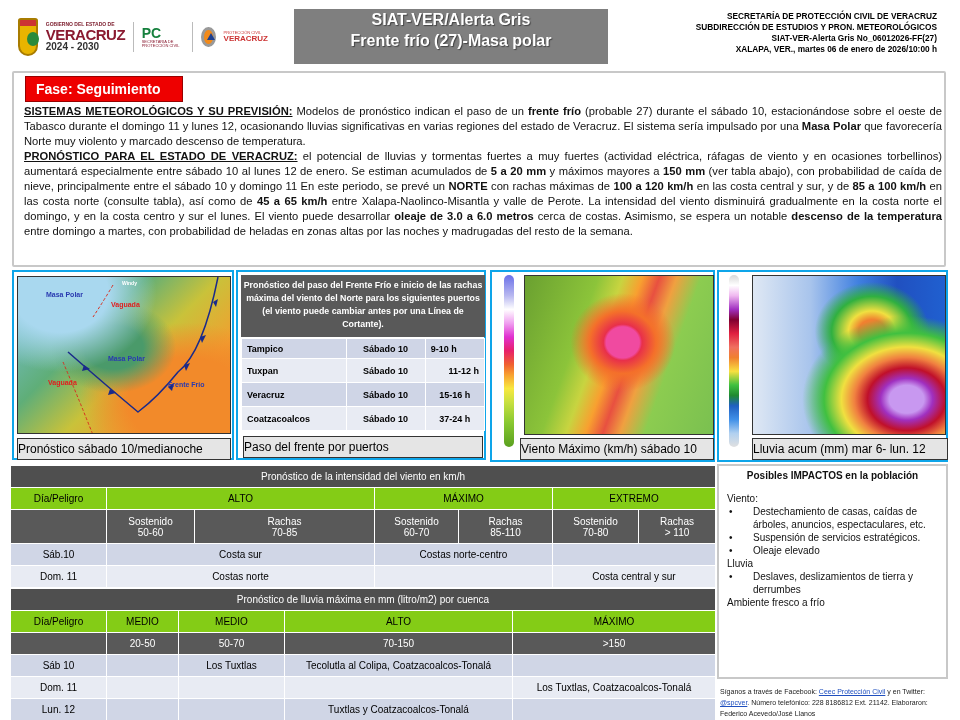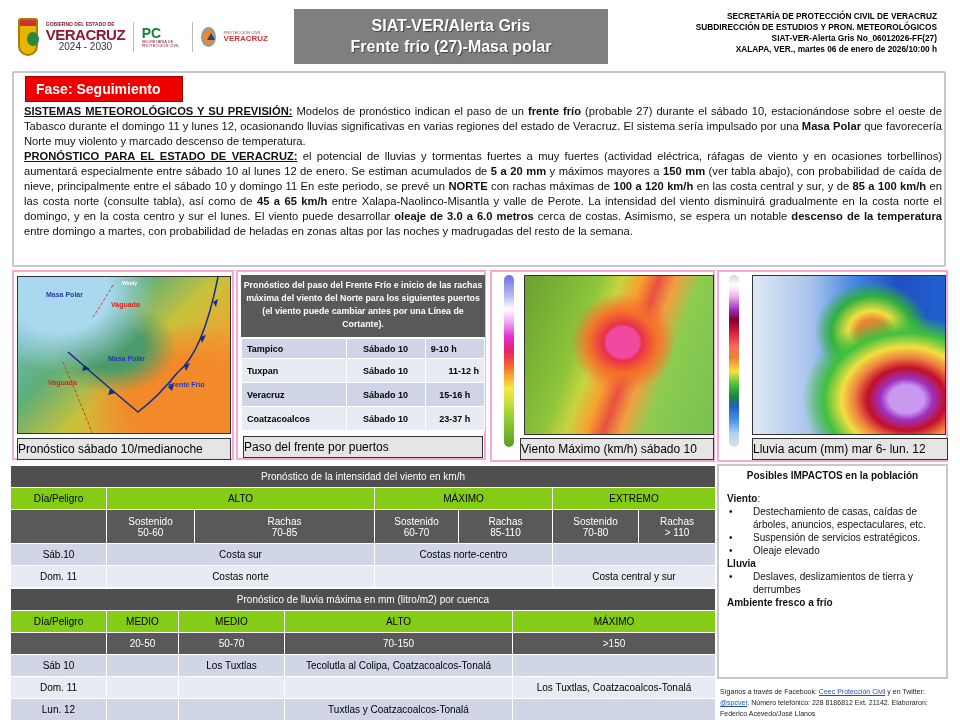--- a/index.html
+++ b/index.html
@@ -5,40 +5,40 @@
 *{box-sizing:border-box;margin:0;padding:0}
 body{width:960px;height:720px;background:#fff;font-family:"Liberation Sans",sans-serif;color:#000;position:relative;overflow:hidden}
 .abs{position:absolute}
 
 #logos{left:18px;top:14px;width:250px;height:46px;display:flex;align-items:center;gap:8px}
 .shield{width:30px;height:38px;border-radius:4px 4px 14px 14px;background:linear-gradient(#c33 0 18%,#e8b400 18% 100%);border:2px solid #a87c00;position:relative}
 .shield:after{content:"";position:absolute;left:7px;top:12px;width:12px;height:14px;background:#2a8a3a;border-radius:50%}
 .gov{display:flex;flex-direction:column;line-height:1}
 .gov .s{font-size:5px;font-weight:bold;color:#7a1a2a}
 .gov .b{font-size:15px;font-weight:900;color:#8a1a30;letter-spacing:-0.5px}
-.gov .y{font-size:10px;font-weight:normal;color:#333;text-align:center}
+.gov .y{font-size:10px;font-weight:bold;color:#333;text-align:left}
 .vsep{width:1px;height:30px;background:#bbb}
 .pc{display:flex;flex-direction:column;line-height:1}
 .pc .b{font-size:14px;font-weight:900;color:#15803d}
 .pc .s{font-size:4px;color:#8a1a30}
 .pclogo{width:20px;height:20px;border-radius:50%;background:#f28a1a;border:3px solid #999;position:relative}
 .pclogo:after{content:"";position:absolute;left:3px;top:3px;width:0;height:0;border-left:4px solid transparent;border-right:4px solid transparent;border-bottom:7px solid #1d3f8f}
 .pcv{display:flex;flex-direction:column;line-height:1}
 .pcv .s{font-size:4px;color:#c33}
 .pcv .b{font-size:8px;font-weight:900;color:#c33}
-#title-box{left:294px;top:9px;width:314px;height:55px;background:#7f7f7f;color:#fff;text-align:center;font-weight:bold;font-size:16px;line-height:21px;padding-top:6px;text-shadow:1px 1px 1px #444}
+#title-box{left:294px;top:9px;width:314px;height:55px;background:#7f7f7f;color:#fff;text-align:center;font-weight:bold;font-size:16px;line-height:21px;padding-top:0;text-shadow:1px 1px 1px #444}
 #org{right:23px;top:11px;text-align:right;font-size:8.3px;font-weight:bold;line-height:11px}
 
 #main-box{left:12px;top:71px;width:934px;height:196px;border:2px solid #c8c8c8;border-radius:2px}
 #phase{left:25px;top:76px;width:158px;height:26px;background:#ee0000;border:1px solid #900;color:#fff;font-weight:bold;font-size:14px;padding:4px 10px}
 #body-text{left:24px;top:104px;width:918px;font-size:11.2px;line-height:15px;text-align:justify;color:#111}
 #body-text b{font-weight:bold}
 #body-text u{font-weight:bold}
 
-.panelbox{border:2px solid #f9a8d4}
+.panelbox{border:2px solid #0ea5e9}
 #map1{left:12px;top:270px;width:222px;height:190px}
 #map1 .img{position:absolute;left:3px;top:4px;width:214px;height:158px;background:
  radial-gradient(ellipse at 20% 10%,#a9d8ef 0 20%,transparent 40%),
  radial-gradient(ellipse at 45% 45%,#4a9a6a 0 18%,transparent 38%),
  radial-gradient(ellipse at 80% 80%,#f28a2a 0 25%,transparent 45%),
  linear-gradient(135deg,#7ec3e6 0%,#5fae78 35%,#c9c23a 55%,#f0a030 75%,#e8782a 100%);border:1px solid #333;overflow:hidden}
 .maplbl{position:absolute;font-size:7px;font-weight:bold}
 .caption{position:absolute;background:#e5e5e5;border:1px solid #333;font-size:12px;text-align:left;line-height:20px}
 #wind-table-box{left:236px;top:270px;width:250px;height:190px}
 #front-head{position:absolute;left:3px;top:3px;width:244px;height:62px;background:#595959;color:#fff;font-size:8.8px;font-weight:bold;text-align:center;line-height:13px;padding-top:4px}
@@ -65,21 +65,21 @@
 .dtable .r1 td{background:#d0d6e6}
 .dtable .r2 td{background:#e8ebf3}
 #wind-int{left:10px;top:465px;width:706px}
 #wind-int tr{height:22px}
 #wind-int tr.tall{height:34px}
 #rain-tbl{left:10px;top:588px;width:706px}
 #rain-tbl tr{height:22px}
 
 #impacts{left:717px;top:464px;width:231px;height:215px;border:2px solid #c8c8c8;padding:3px 8px;font-size:10px;line-height:13px;color:#111}
 #impacts .t{text-align:center;font-weight:bold;margin-bottom:10px}
-#impacts .h{font-weight:bold}
+#impacts .h{font-weight:normal}
 #impacts ul{list-style:none}
 #impacts li{position:relative;padding-left:26px}
 #impacts li:before{content:"•";position:absolute;left:2px}
 #footer{left:720px;top:686px;width:236px;font-size:7px;line-height:11px;color:#222}
 #footer a{color:#1f4fbf;text-decoration:underline}
 </style>
 </head>
 <body>
 
 <div id="logos" class="abs">
@@ -159,21 +159,21 @@
           <td style="text-align:right">11-12 h</td>
         </tr>
     <tr style="height:24px">
           <td>Veracruz</td>
           <td style="text-align:center">Sábado 10</td>
           <td style="text-align:center">15-16 h</td>
         </tr>
     <tr style="height:24px">
           <td>Coatzacoalcos</td>
           <td style="text-align:center">Sábado 10</td>
-          <td style="text-align:center">23-37 h</td>
+          <td style="text-align:center">37-24 h</td>
         </tr>
   </tbody>
     </table>
   <div class="caption" style="left:5px;top:164px;width:240px">Paso del frente por puertos</div>
 </div>
 
 <div id="map2" class="abs panelbox">
   <div class="scale" style="left:12px;top:3px;height:172px;background:linear-gradient(#6a70e8 0%,#b8b8f0 12%,#fff 20%,#f0a0f0 28%,#e030d0 36%,#e8206a 44%,#f06030 52%,#f8a030 58%,#f8e840 66%,#c8e040 74%,#88c830 86%,#5aa020 100%)"></div>
   <div class="img"></div>
   <div class="caption" style="left:28px;top:166px;width:194px">Viento Máximo (km/h) sábado 10</div>

